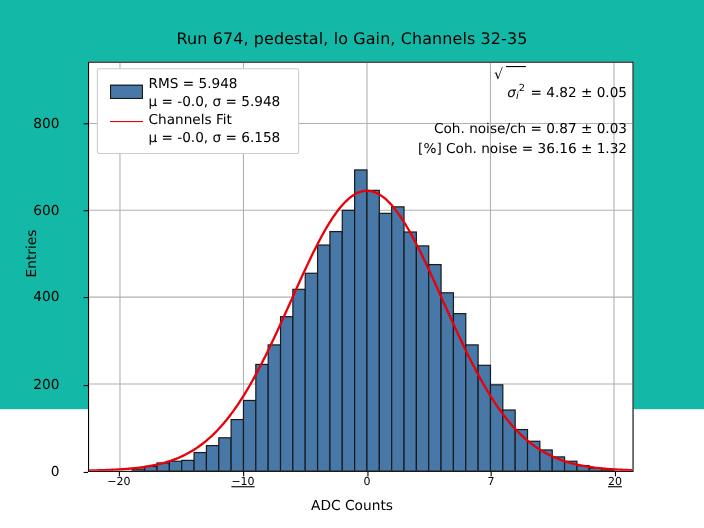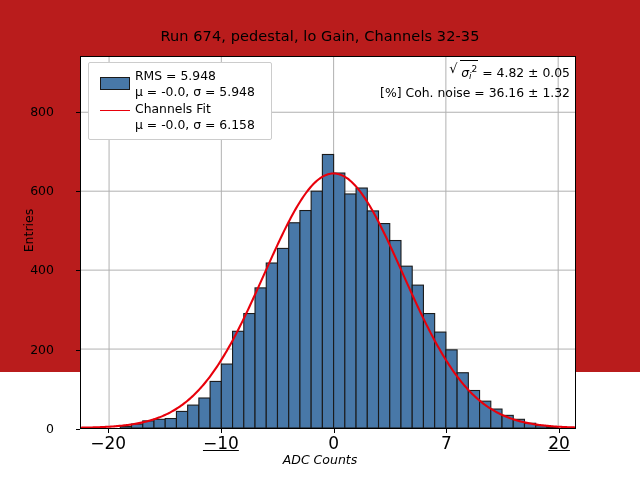--- a/index.html
+++ b/index.html
@@ -1,59 +1,59 @@
 <!DOCTYPE html>
 <html><head>
 <meta charset="utf-8">
 <style>
   html,body{margin:0;padding:0;background:#ffffff;}
   body{width:640px;height:480px;overflow:hidden;
        font-family:"DejaVu Sans","Liberation Sans",sans-serif;color:#000;}
-  #figure{position:relative;width:640px;height:372px;background:#b91c1c;}
+  #figure{position:relative;width:640px;height:372px;background:#14b8a6;}
 
   #chart-title{position:absolute;left:0;top:28px;width:640px;text-align:center;
                font-size:14.5px;color:#000;letter-spacing:0.1px;}
 
   
   #plot-area{position:absolute;left:80px;top:56px;width:496px;height:373px;
              border:1.1px solid #000;box-sizing:border-box;background:#fff;}
   #canvas-layer{position:absolute;left:0;top:0;width:100%;height:100%;}
 
   .ylabel-wrap{position:absolute;left:18px;top:56px;height:373px;width:18px;}
   #y-axis-label{position:absolute;left:-60px;top:167px;width:140px;text-align:center;
                 font-size:12.5px;transform:rotate(-90deg);}
 
   #x-axis-label{position:absolute;left:0;top:452px;width:640px;text-align:center;
-                font-size:12.5px;font-style:italic;}
+                font-size:12.5px;}
 
   .ytick{position:absolute;right:586px;width:60px;text-align:right;
          font-size:12.5px;transform:translateY(-8px);}
   .xtick{position:absolute;top:433px;width:60px;text-align:center;
-         font-size:17px;transform:translateX(-30px);}
+         font-size:10px;transform:translateX(-30px);}
   .tickmark-y{position:absolute;left:76px;width:4px;height:1.1px;background:#000;}
   .tickmark-x{position:absolute;top:429px;width:1.1px;height:4px;background:#000;}
 
   
   #legend{position:absolute;left:88px;top:62px;width:184px;
           border:0.9px solid #cccccc;background:#ffffff;border-radius:2px;
           padding:4px 6px 5px 6px;box-sizing:border-box;}
   .legend-row{display:flex;align-items:flex-start;margin:1px 0 2px 0;}
   .legend-key{width:40px;flex:0 0 40px;display:flex;align-items:center;
               justify-content:center;padding-top:9px;}
   .swatch-patch{width:28px;height:11px;background:#4878a8;border:1.1px solid #1a1a1a;}
   .swatch-line{width:30px;height:0;border-top:1.7px solid #e8000b;}
   .legend-text{font-size:12.4px;line-height:15.5px;white-space:nowrap;}
 
   
   #annotation{position:absolute;right:70px;top:60px;text-align:right;
               font-size:12.4px;line-height:17.6px;white-space:nowrap;}
   .ann-line{display:block;}
   .sqrt-expr{display:inline-block;position:relative;padding-left:11px;}
   .sqrt-sign{position:absolute;left:0;top:0px;font-size:13px;line-height:17px;}
-  .radicand{display:inline-block;border-top:1.05px solid #000;padding:0 1px;
+  .radicand{display:inline-block;border-top:1.05px solid #000;padding:12px 1px;
             line-height:16px;font-style:italic;}
   .radicand .sub{font-style:italic;font-size:9px;vertical-align:-2px;}
   .radicand .sup{font-style:normal;font-size:9px;vertical-align:5px;}
   .it{font-style:italic;}
 </style>
 </head>
 <body>
 
 <div id="figure">
 
@@ -170,16 +170,17 @@
   </div>
 
   <div id="annotation">
     <span class="ann-line">
       <span class="sqrt-expr">
         <span class="sqrt-sign">√</span>
         <span class="radicand"><span class="it">σ</span><span class="sub">i</span><span class="sup">2</span></span>
       </span>
       <span>= 4.82 ± 0.05</span>
     </span>
+    <span class="ann-line">Coh. noise/ch = 0.87 ± 0.03</span>
     <span class="ann-line">[%] Coh. noise = 36.16 ± 1.32</span>
   </div>
 
 </div>
 
 </body></html>

